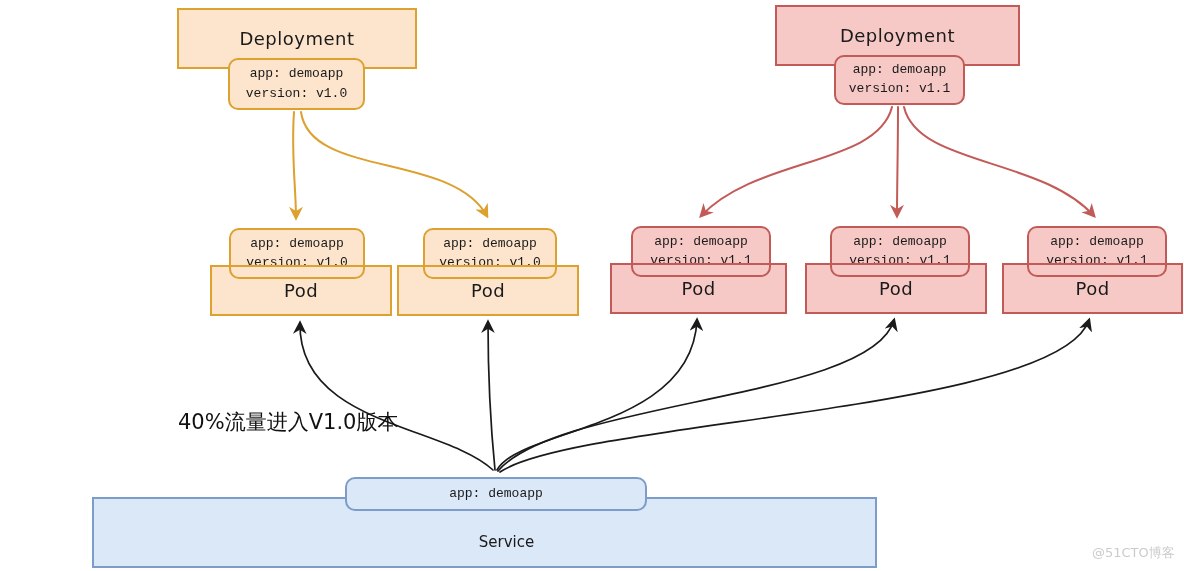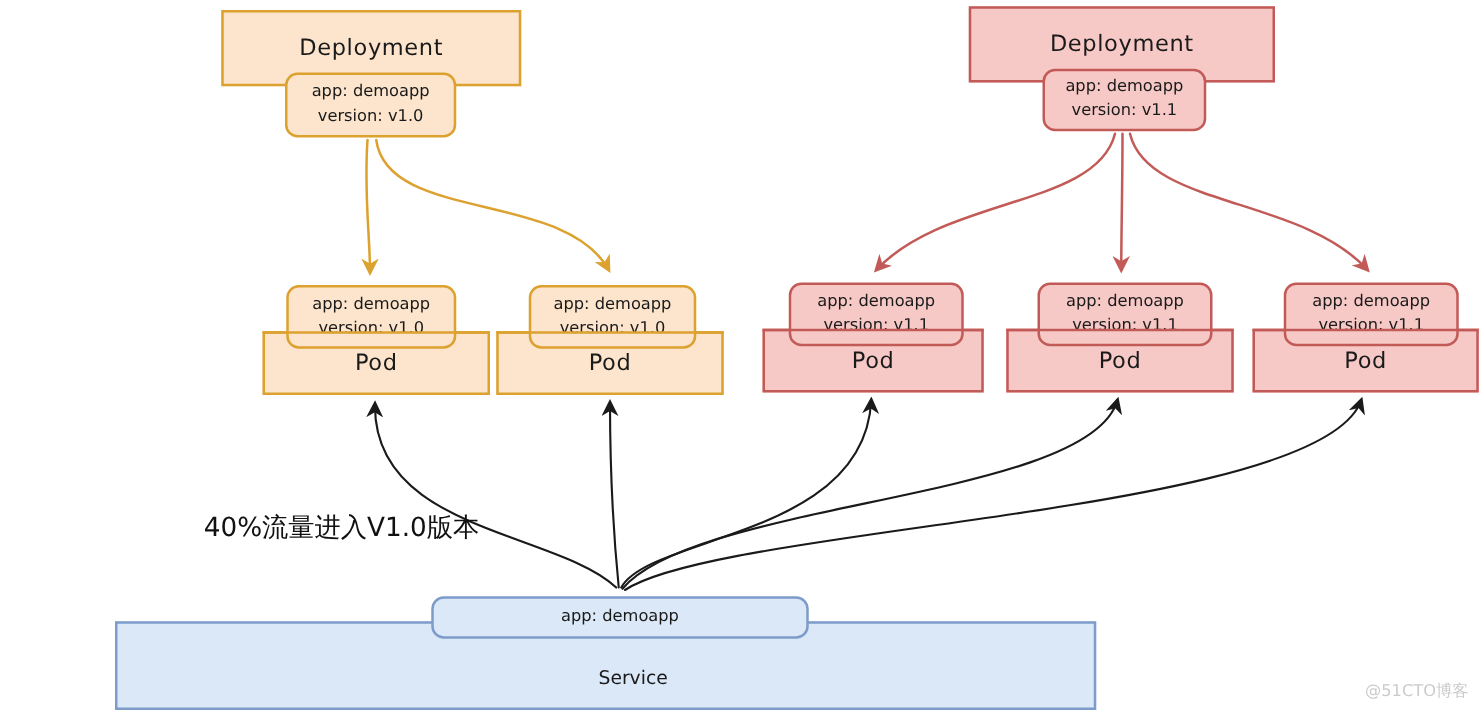--- a/index.html
+++ b/index.html
@@ -8,21 +8,21 @@
     font-family:"DejaVu Sans","Liberation Sans",sans-serif;color:#1a1a1a;
   }
   .arrow-layer{position:absolute;left:0;top:0;z-index:1;}
   .box{position:absolute;box-sizing:border-box;display:flex;align-items:center;justify-content:center;}
   .rect-orange{background:var(--orange-fill);border:2px solid var(--orange-border);z-index:2;}
   .rect-red{background:var(--red-fill);border:2px solid var(--red-border);z-index:2;}
   .rect-blue{background:var(--blue-fill);border:2px solid var(--blue-border);z-index:2;}
   .label-box{
     position:absolute;box-sizing:border-box;border-radius:10px;z-index:4;
     display:flex;flex-direction:column;align-items:center;justify-content:space-evenly;
-    font-size:13px;line-height:1.1;padding:2px 4px;text-align:center;
+    font-size:13px;line-height:1.1;padding:2px 4px;text-align:center;font-family:Liberation Mono, monospace;
   }
   .label-orange{background:var(--orange-fill);border:2px solid var(--orange-border);}
   .label-red{background:var(--red-fill);border:2px solid var(--red-border);}
   .label-blue{background:var(--blue-fill);border:2px solid var(--blue-border);}
   .topline{position:absolute;height:0;z-index:5;}
   .topline-orange{border-top:2px solid var(--orange-border);}
   .topline-red{border-top:2px solid var(--red-border);}
   .big-title{font-size:18px;letter-spacing:0.5px;}
   .pod-rect{}
   .svc-title{font-size:15px;padding-left:44px;}
@@ -125,17 +125,17 @@
   </div>
   <div class="topline topline-red" style="left:1002px;top:263px;width:181px;"></div>
 
   <div class="box rect-blue svc-title" style="left:92px;top:497px;width:785px;height:71px;padding-top:18px;">
     <span>Service</span>
   </div>
   <div class="label-box label-blue" style="left:345px;top:477px;width:302px;height:34px;font-size:13px;">
     <div>app: demoapp</div>
   </div>
 
-  <div class="annotation" style="left:163px;top:408px;">40%流量进入V1.0版本</div>
+  <div class="annotation" style="left:178px;top:408px;">40%流量进入V1.0版本</div>
 
   <div class="watermark" style="left:1092px;top:544px;">@51CTO博客</div>
 
 </div>
 
 </body></html>

